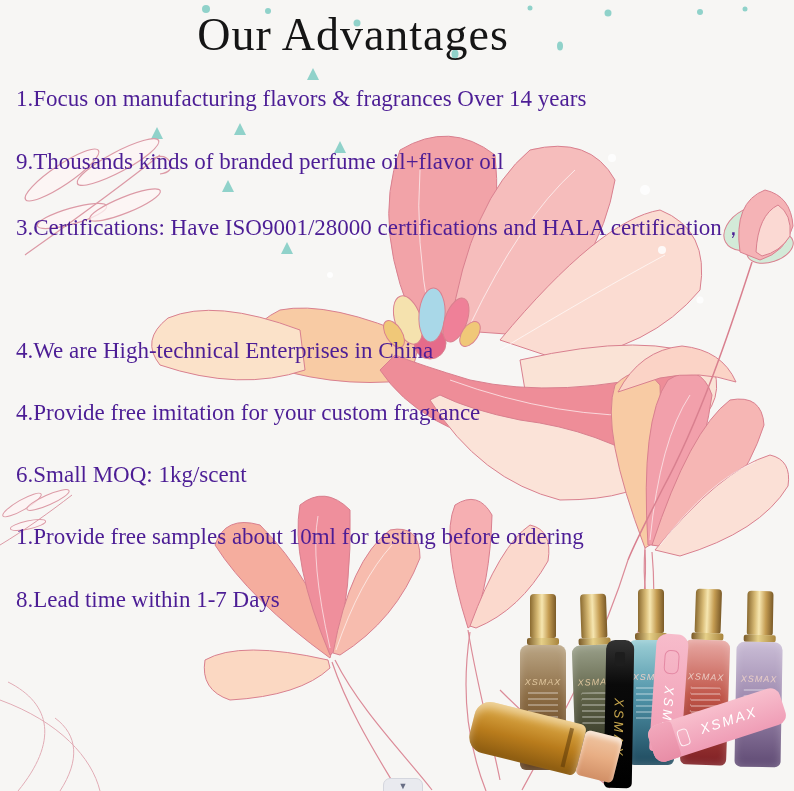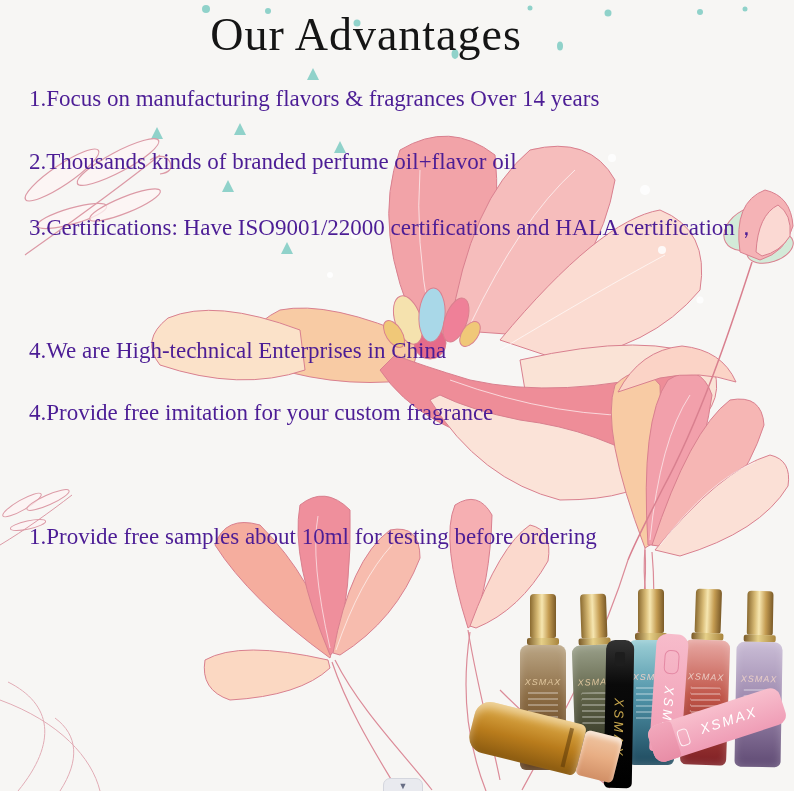--- a/index.html
+++ b/index.html
@@ -3,21 +3,21 @@
 <meta charset="utf-8">
 <style>
   html,body{margin:0;padding:0;}
   body{font-family:"Liberation Serif","DejaVu Serif",serif;background:#ffffff;}
   #stage{position:relative;width:794px;height:791px;background:#f7f6f4;overflow:hidden;}
 
   
   #flower-art{position:absolute;left:0;top:0;width:794px;height:791px;z-index:1;}
 
   
-  #text-layer{position:absolute;left:17px;top:0;width:698px;height:791px;z-index:3;pointer-events:none;}
+  #text-layer{position:absolute;left:4px;top:0;width:698px;height:791px;z-index:3;pointer-events:none;}
   .page-title{position:absolute;top:8px;left:0;width:100%;text-align:center;
     font-size:46px;color:#151515;letter-spacing:1px;}
   .adv-line{position:absolute;left:12px;font-size:23px;color:#4c1d95;white-space:nowrap;}
   .adv-line.l0{top:86px;}  .adv-line.l1{top:149px;} .adv-line.l2{top:212px;}
   .adv-line.l3{top:275px;} .adv-line.l4{top:338px;} .adv-line.l5{top:400px;}
   .adv-line.l6{top:462px;} .adv-line.l7{top:524px;} .adv-line.l8{top:587px;}
 
   
   #photo{position:absolute;left:470px;top:578px;width:324px;height:213px;z-index:2;font-style:italic;}
   .bottle{position:absolute;width:46px;}
@@ -268,22 +268,24 @@
     <div class="atomizer-pink-diag">
       <div class="endcap"></div>
       <div class="port"></div>
       <span class="hlabel">XSMAX</span>
     </div>
   </div>
 
   <div id="text-layer">
     <div class="page-title">Our Advantages</div>
     <div class="adv-line l0">1.Focus on manufacturing flavors &amp; fragrances Over 14 years</div>
-    <div class="adv-line l1">2.Thousands kinds of branded perfume oil+flavor oil</div>
-    <div class="adv-line l2">3.Certifications: Have ISO9001/22000 certifications and HALA certification，</div>
+    <div class="adv-line l1">9.Thousands kinds of branded perfume oil+flavor oil</div>
+    <div class="adv-line l2">3.Certifications: Have ISO9001/28000 certifications and HALA certification，</div>
     <div class="adv-line l4">4.We are High-technical Enterprises in China</div>
     <div class="adv-line l5">4.Provide free imitation for your custom fragrance</div>
+    <div class="adv-line l6">6.Small MOQ:  1kg/scent</div>
     <div class="adv-line l7">1.Provide free samples about 10ml for testing before ordering</div>
+    <div class="adv-line l8">8.Lead time within 1-7 Days</div>
   </div>
 
   <div id="scroll-indicator">▼</div>
 
 </div>
 
 </body></html>

